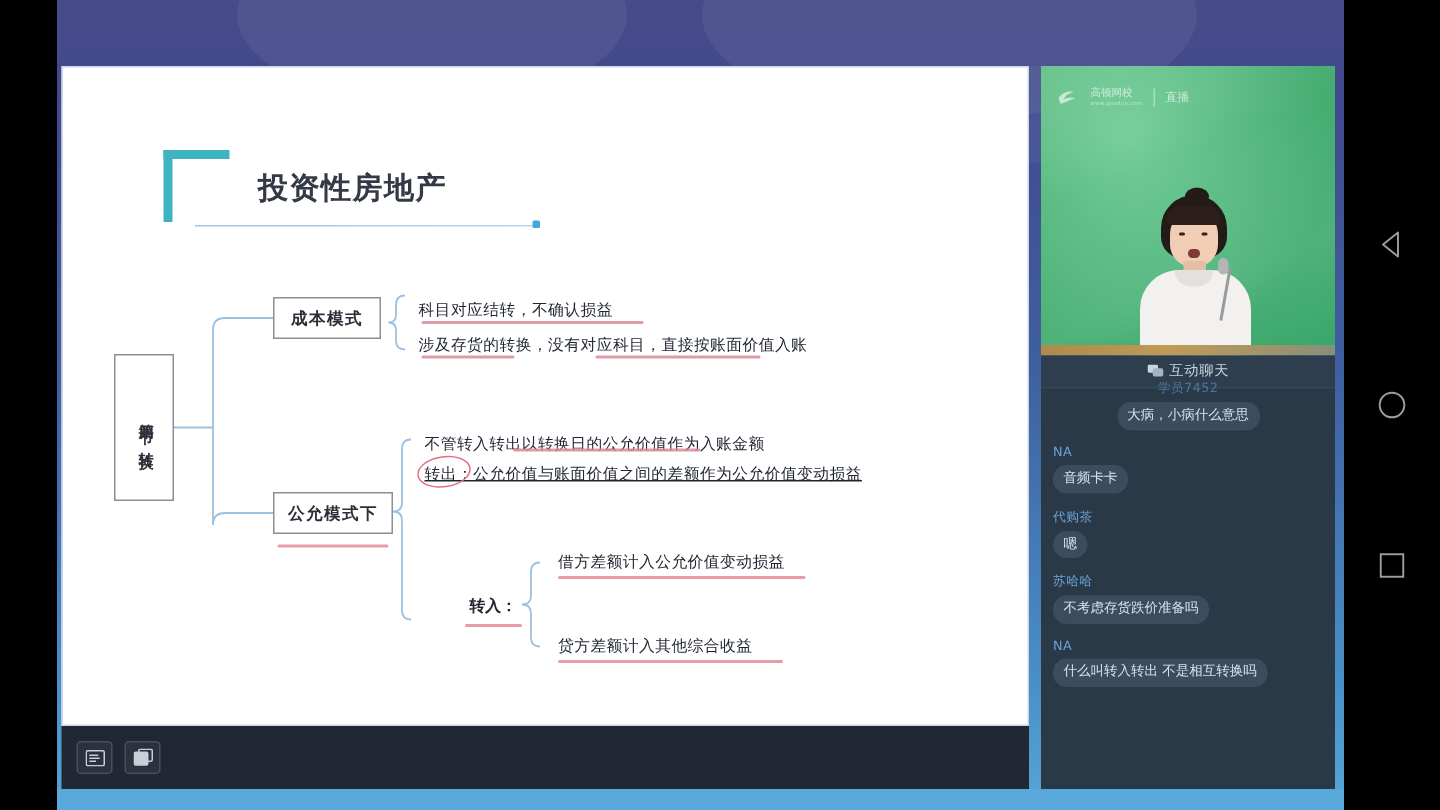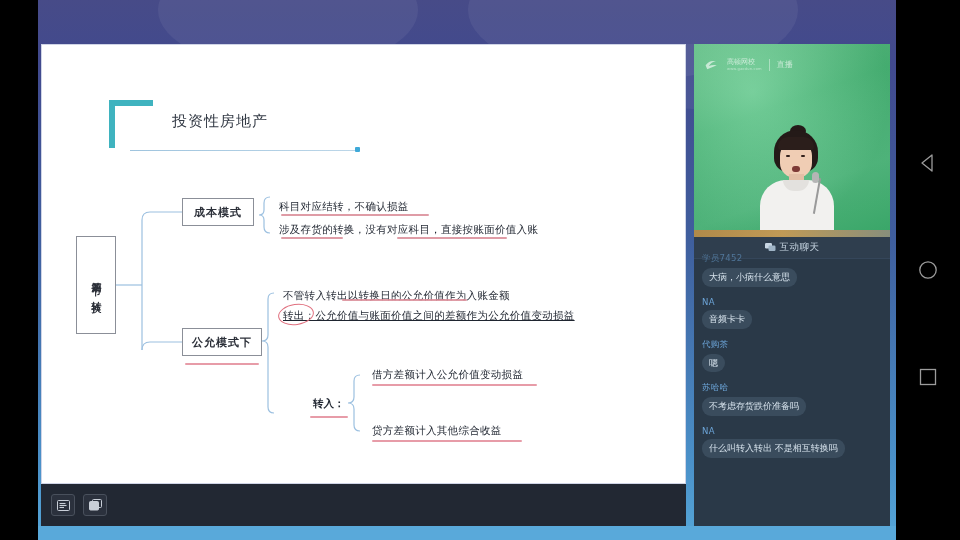--- a/index.html
+++ b/index.html
@@ -49,21 +49,21 @@
   .tb-btn svg { display: block; }
 
   
   #slide-title-wrap { position: absolute; left: 30px; top: 55px; width: 560px; height: 70px; }
   #corner-bracket {
     position: absolute; left: 37px; top: 0px; width: 44px; height: 48px;
     border-left: 6px solid #3fb3bf; border-top: 6px solid #3fb3bf;
   }
   #title-text {
     position: absolute; left: 100px; top: 12px;
-    font-size: 15px; font-weight: normal; color: #333a45; letter-spacing: 1px;
+    font-size: 20px; font-weight: bold; color: #333a45; letter-spacing: 1px;
   }
   #title-rule {
     position: absolute; left: 58px; top: 50px; width: 225px; height: 1px;
     background: linear-gradient(90deg,#9fc4de,#bcd6e8);
   }
   #title-dot {
     position: absolute; left: 283px; top: 47px; width: 5px; height: 5px;
     background: #3fa9d8; border-radius: 1px;
   }
 
@@ -152,21 +152,21 @@
   }
   #chat-header .ct { font-size: 9.5px; color: #c8d6e3; letter-spacing: .5px; }
   #chat-list { position: absolute; left: 0; top: 22px; width: 100%; height: 267px; padding: 0 8px; }
   .msg { margin-top: 6px; }
   .msg .uname { font-size: 8.5px; color: #6ba3d6; margin-bottom: 3px; letter-spacing: .3px; }
   .msg .bub {
     display: inline-block; background: #3a4c5d; color: #d6e2ec;
     font-size: 9px; padding: 4px 7px; border-radius: 9px; line-height: 1.2;
     max-width: 178px; white-space: nowrap; overflow: hidden;
   }
-  .msg.clipped { margin-top: -6px; }
+  .msg.clipped { margin-top: -6px; text-align: center; }
   .msg.clipped .uname { opacity: .55; }
 
   
   #navbar {
     position: absolute; left: 896px; top: 0; width: 64px; height: 540px; background: #000;
     display: flex; flex-direction: column; align-items: center; justify-content: space-around;
     padding: 110px 0;
   }
   #navbar .nb { opacity: .72; }
 

